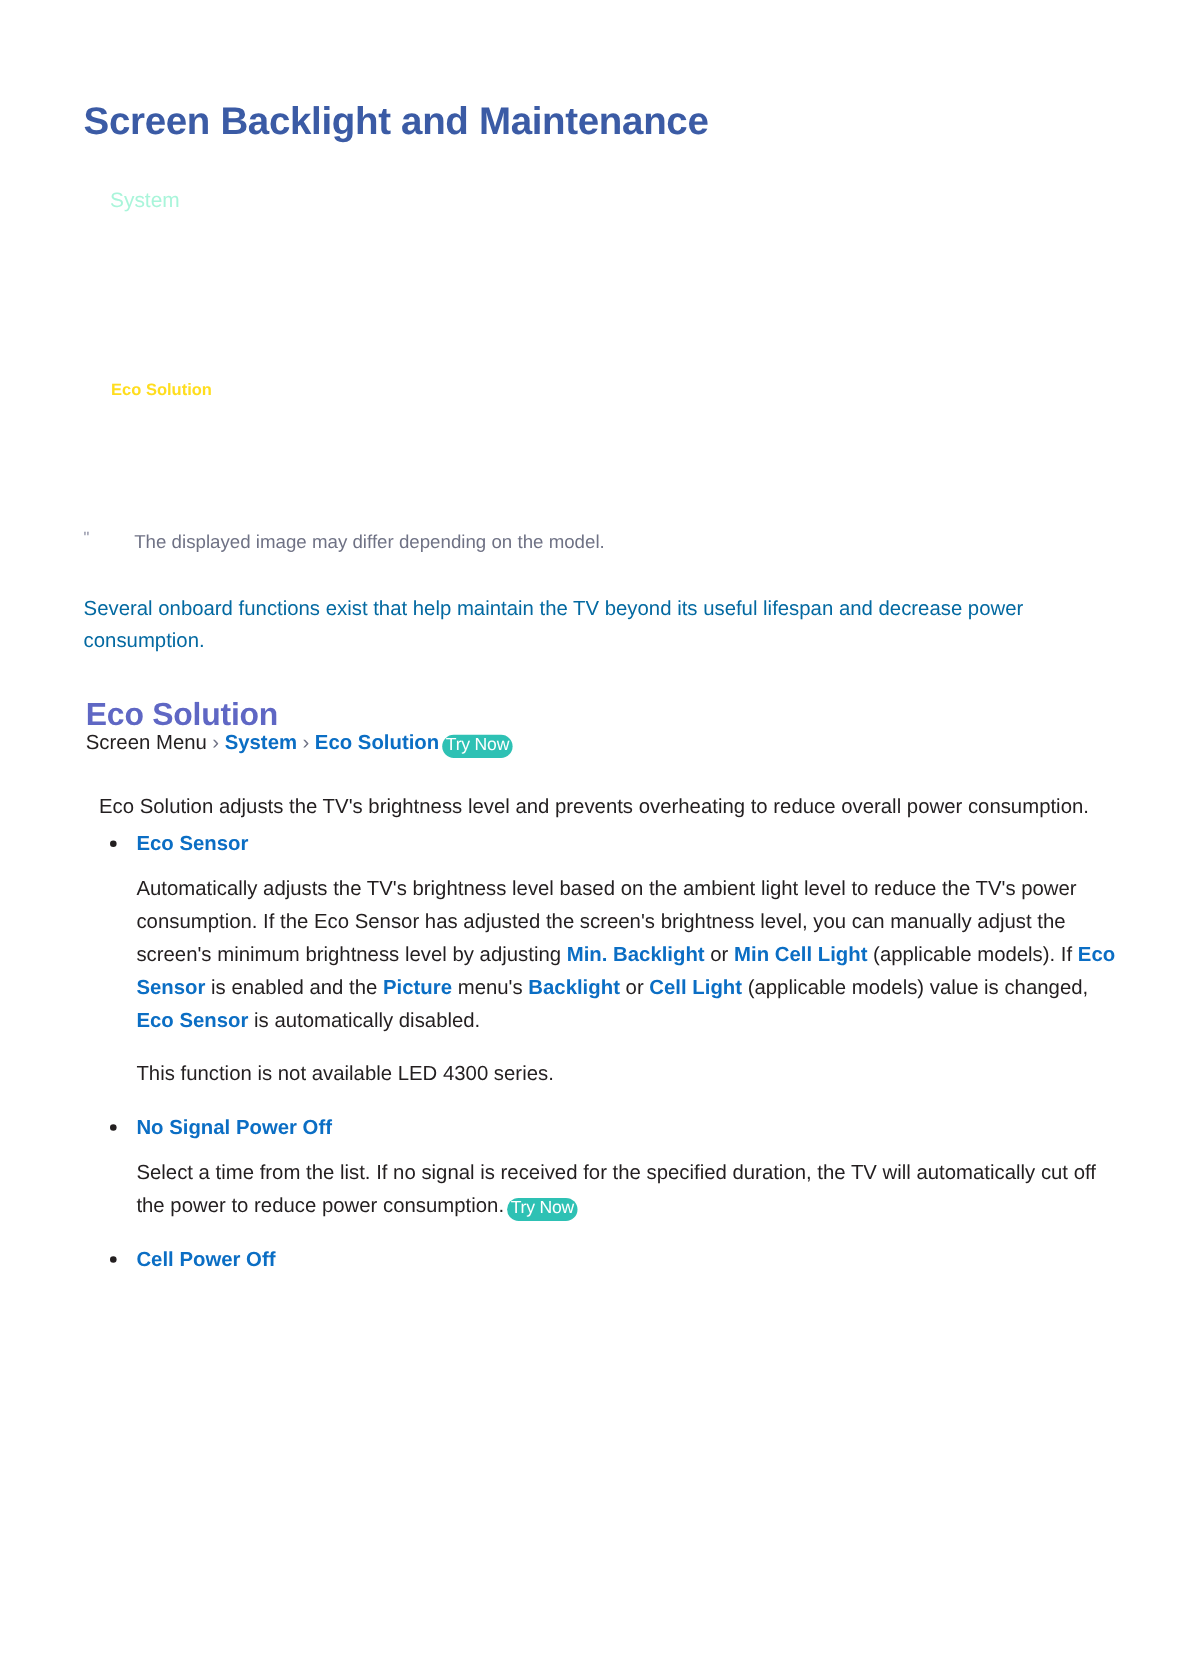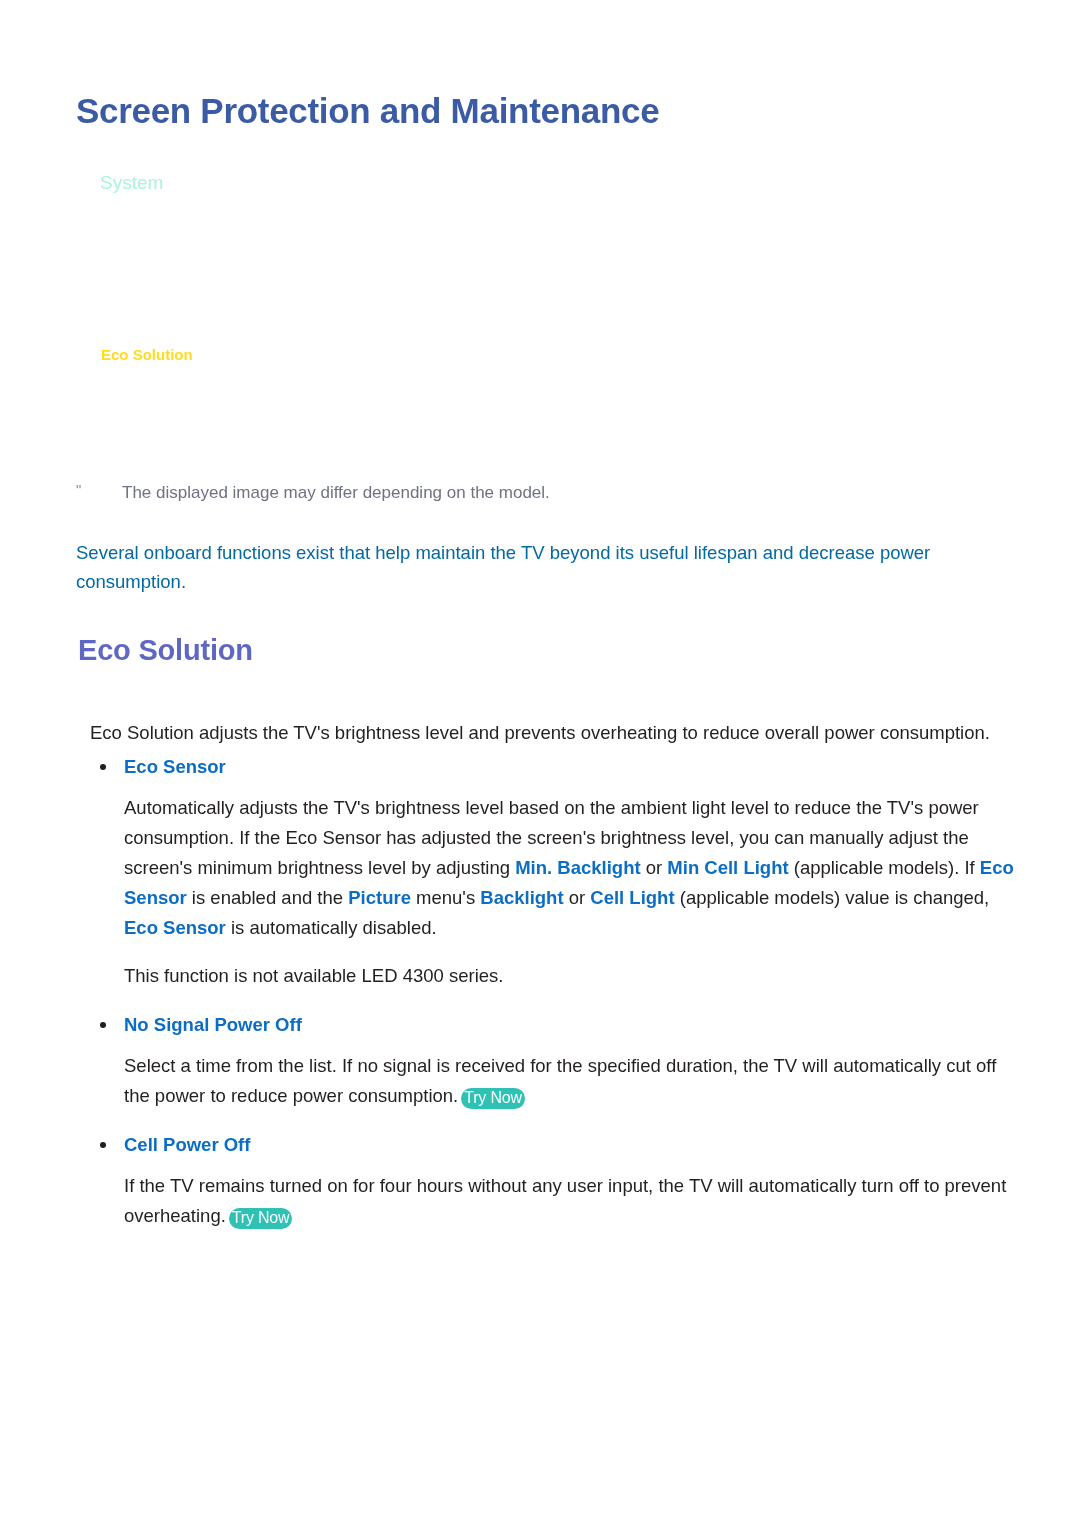--- a/index.html
+++ b/index.html
@@ -200,36 +200,39 @@
     color: #0b6ec4;
     font-weight: bold;
     margin-top: 24px;
   }
 </style>
 </head>
 <body>
 
 <div class="page">
 
-  <h1 class="page-title">Screen Protection and Maintenance</h1>
+  <h1 class="page-title">Screen Backlight and Maintenance</h1>
 
   <div class="menu-figure">
     <div class="menu-label-system">System</div>
     <div class="menu-label-eco">Eco Solution</div>
   </div>
 
   <div class="note-row">
     <span class="note-mark">"</span>
     <span class="note-text">The displayed image may differ depending on the model.</span>
   </div>
 
   <p class="intro">Several onboard functions exist that help maintain the TV beyond its useful lifespan and decrease power consumption.</p>
 
   <h2 class="section-heading">Eco Solution</h2>
 
+  <div class="breadcrumb">
+    <span class="crumb-plain">Screen Menu</span><span class="crumb-sep">›</span><span class="crumb-link">System</span><span class="crumb-sep">›</span><span class="crumb-link">Eco Solution</span><span class="try-now">Try Now</span>
+  </div>
 
   <p class="lead">Eco Solution adjusts the TV's brightness level and prevents overheating to reduce overall power consumption.</p>
 
   <div class="bullets">
 
 
     <div class="bullet-item">
       <div class="bullet-head">
         <span class="bullet-dot"></span>
         <span class="bullet-label">Eco Sensor</span>
@@ -244,18 +247,17 @@
         <span class="bullet-label">No Signal Power Off</span>
       </div>
       <div class="bullet-body"><span>Select a time from the list. If no signal is received for the specified duration, the TV will automatically cut off the power to reduce power consumption.</span><span class="try-now">Try Now</span></div>
     </div>
 
     <div class="bullet-item">
       <div class="bullet-head">
         <span class="bullet-dot"></span>
         <span class="bullet-label">Cell Power Off</span>
       </div>
-      <div class="bullet-body"><span>If the TV remains turned on for four hours without any user input, the TV will automatically turn off to prevent overheating.</span><span class="try-now">Try Now</span></div>
     </div>
 
   </div>
 
 </div>
 
 </body></html>

